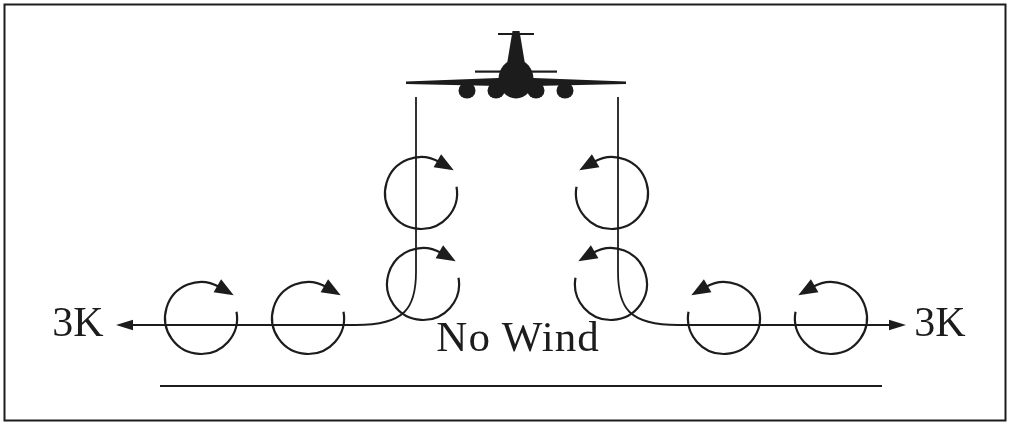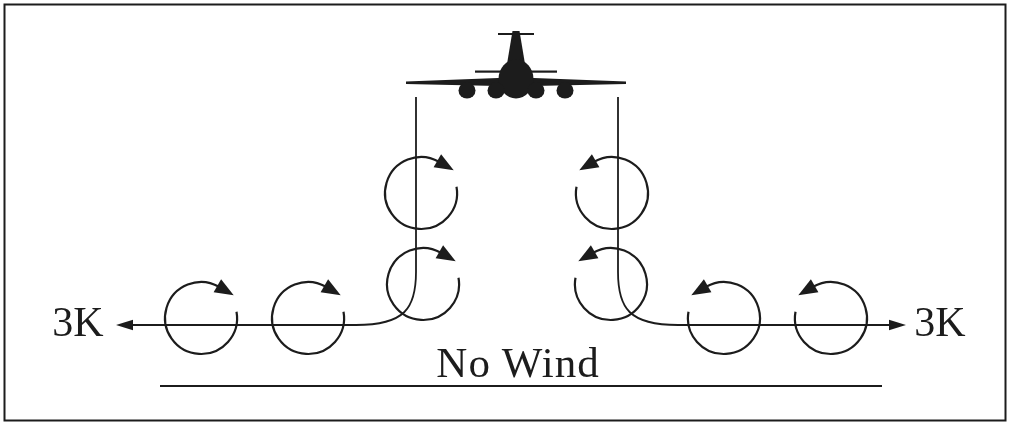--- a/index.html
+++ b/index.html
@@ -16,21 +16,21 @@
     position:absolute;
     transform:translateX(-50%);
     white-space:nowrap;
     line-height:1.0;
     color:#1c1c1c;
   }
   .speed{font-size:42px;}
   .cond{font-size:43px;letter-spacing:1px;}
   #left-speed{left:78px;top:301px;}
   #right-speed{left:940px;top:301px;}
-  #condition{left:518px;top:341px;text-align:right;}
+  #condition{left:518px;top:315px;text-align:right;}
 </style>
 </head>
 <body>
 
 <div class="frame">
 
   <svg width="1010" height="424" viewBox="0 0 1010 424">
 
     <rect x="4.5" y="4.5" width="1001" height="416" fill="none" stroke="#1c1c1c" stroke-width="2"></rect>
 

